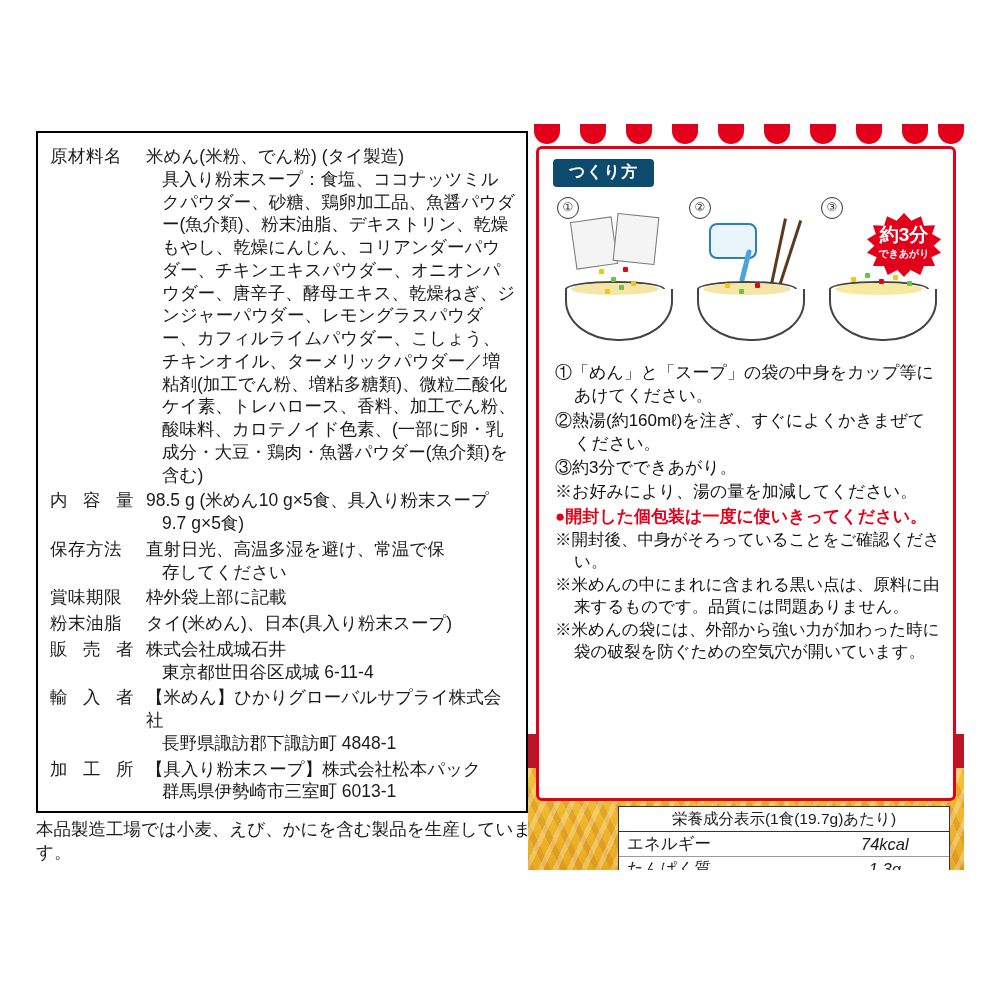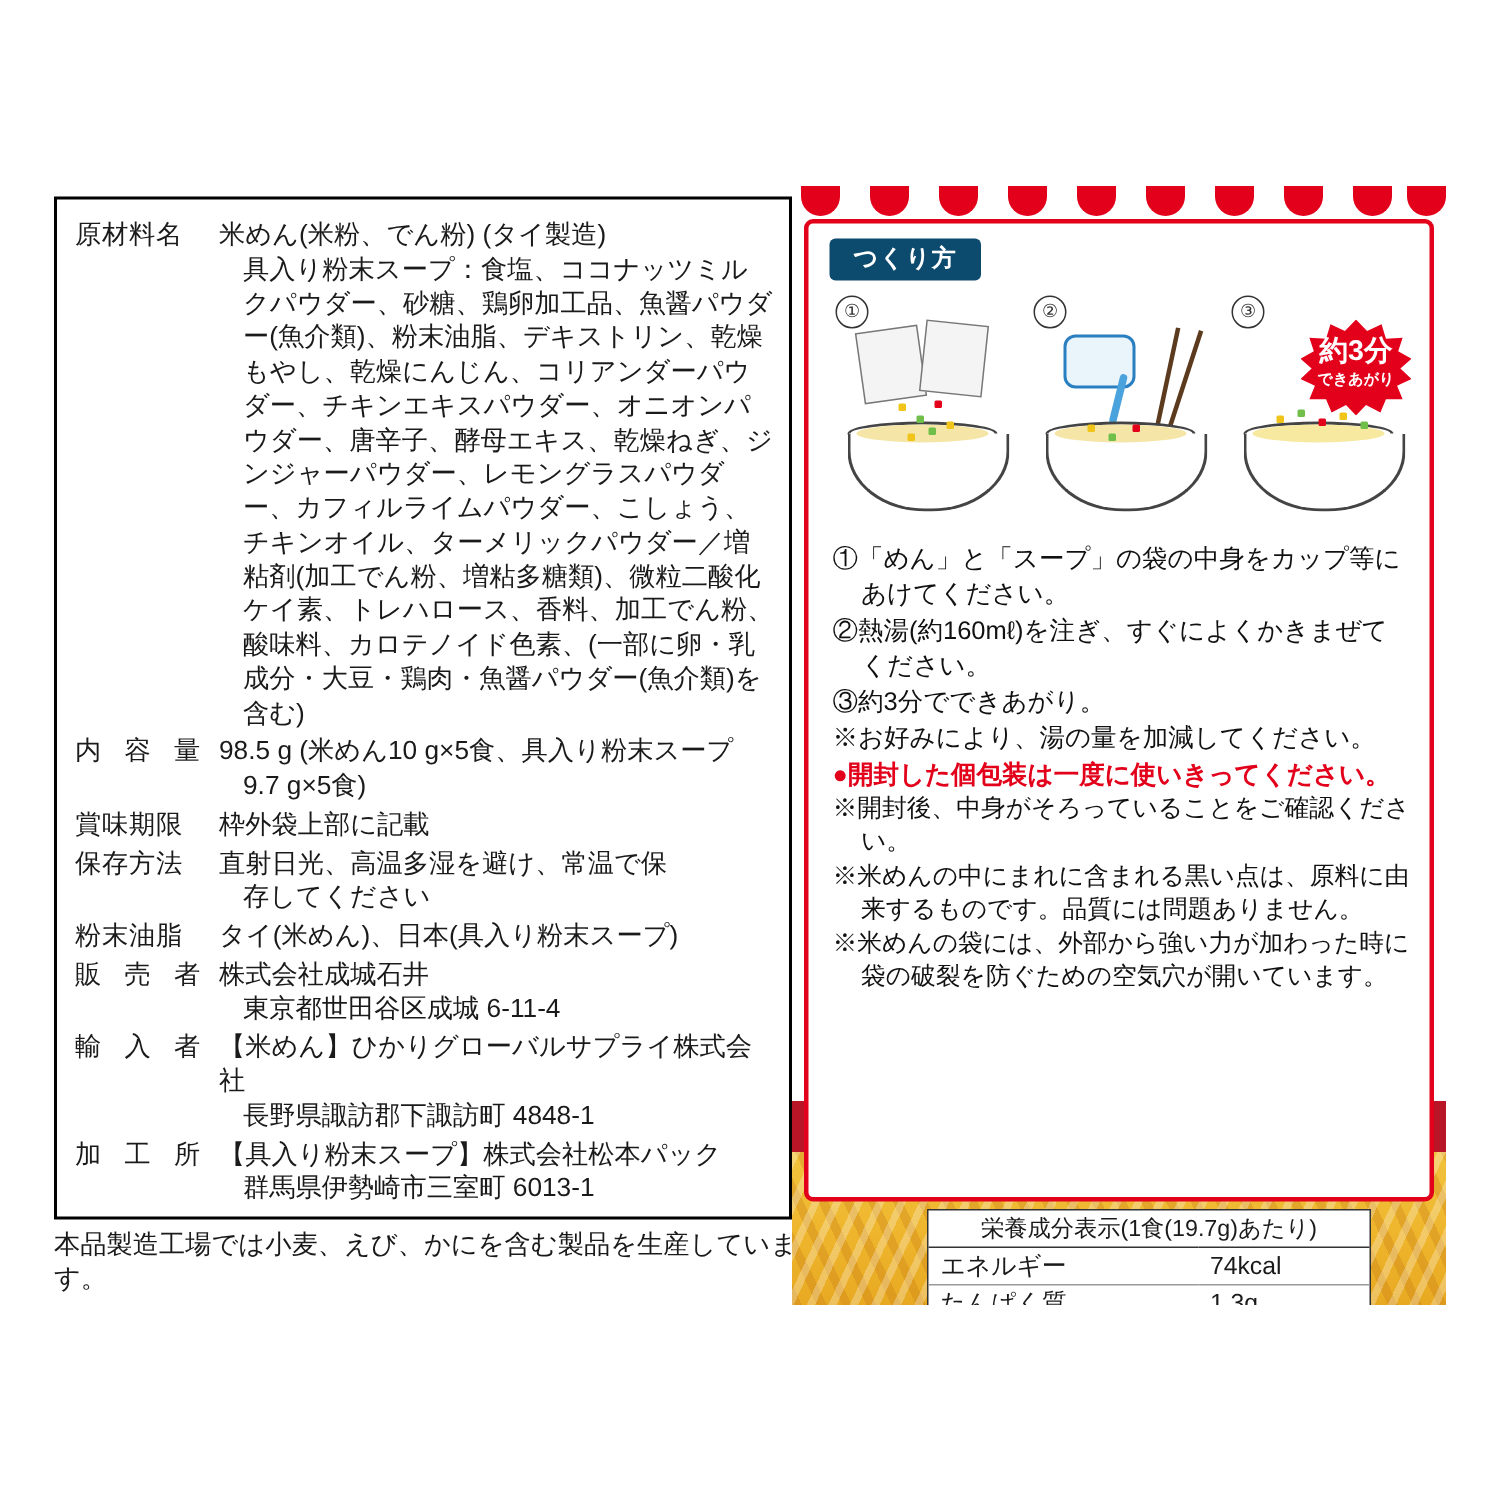--- a/index.html
+++ b/index.html
@@ -258,21 +258,21 @@
   .note-small {
     font-size: 16.5px;
     line-height: 1.33;
   }
 
   
   #nutrition {
     position: absolute;
     left: 90px;
     top: 682px;
-    width: 296px;
+    width: 332px;
     background: #ffffff;
     border: 1.5px solid #333;
     box-sizing: border-box;
   }
   #nutrition table {
     width: 100%;
     border-collapse: collapse;
     font-size: 16.5px;
   }
   #nutrition .head td {
@@ -280,22 +280,23 @@
     text-align: center;
     padding: 2px 0 1px 0;
     font-size: 15.5px;
   }
   #nutrition td {
     padding: 1px 8px;
     border-bottom: 1px solid #9a9a9a;
   }
   #nutrition tr:last-child td { border-bottom: none; }
   #nutrition td.v {
-    text-align: left;
+    text-align: center;
     white-space: nowrap;
+    font-style: italic;
   }
 
   
   #band-red {
     position: absolute;
     left: 0;
     top: 610px;
     width: 436px;
     height: 34px;
     background: #b81626;
@@ -327,31 +328,31 @@
           </td>
         </tr>
         <tr>
           <td class="lbl"><span class="sp-name">内容量</span></td>
           <td class="val">
             <span class="ing-block">98.5 g (米めん10 g×5食、具入り粉末スープ</span>
             <span class="indent">9.7 g×5食)</span>
           </td>
         </tr>
         <tr>
+          <td class="lbl"><span>保存方法</span></td>
+          <td class="val">
+            <span class="ing-block">直射日光、高温多湿を避け、常温で保</span>
+            <span class="indent">存してください</span>
+          </td>
+        </tr>
+        <tr>
           <td class="lbl"><span>賞味期限</span></td>
           <td class="val">
               <span class="ing-block">枠外袋上部に記載</span>
             </td>
-        </tr>
-        <tr>
-          <td class="lbl"><span>保存方法</span></td>
-          <td class="val">
-            <span class="ing-block">直射日光、高温多湿を避け、常温で保</span>
-            <span class="indent">存してください</span>
-          </td>
         </tr>
         <tr>
           <td class="lbl"><span>粉末油脂</span></td>
           <td class="val">
               <span class="ing-block">タイ(米めん)、日本(具入り粉末スープ)</span>
             </td>
         </tr>
         <tr>
           <td class="lbl"><span class="sp-name">販売者</span></td>
           <td class="val">

